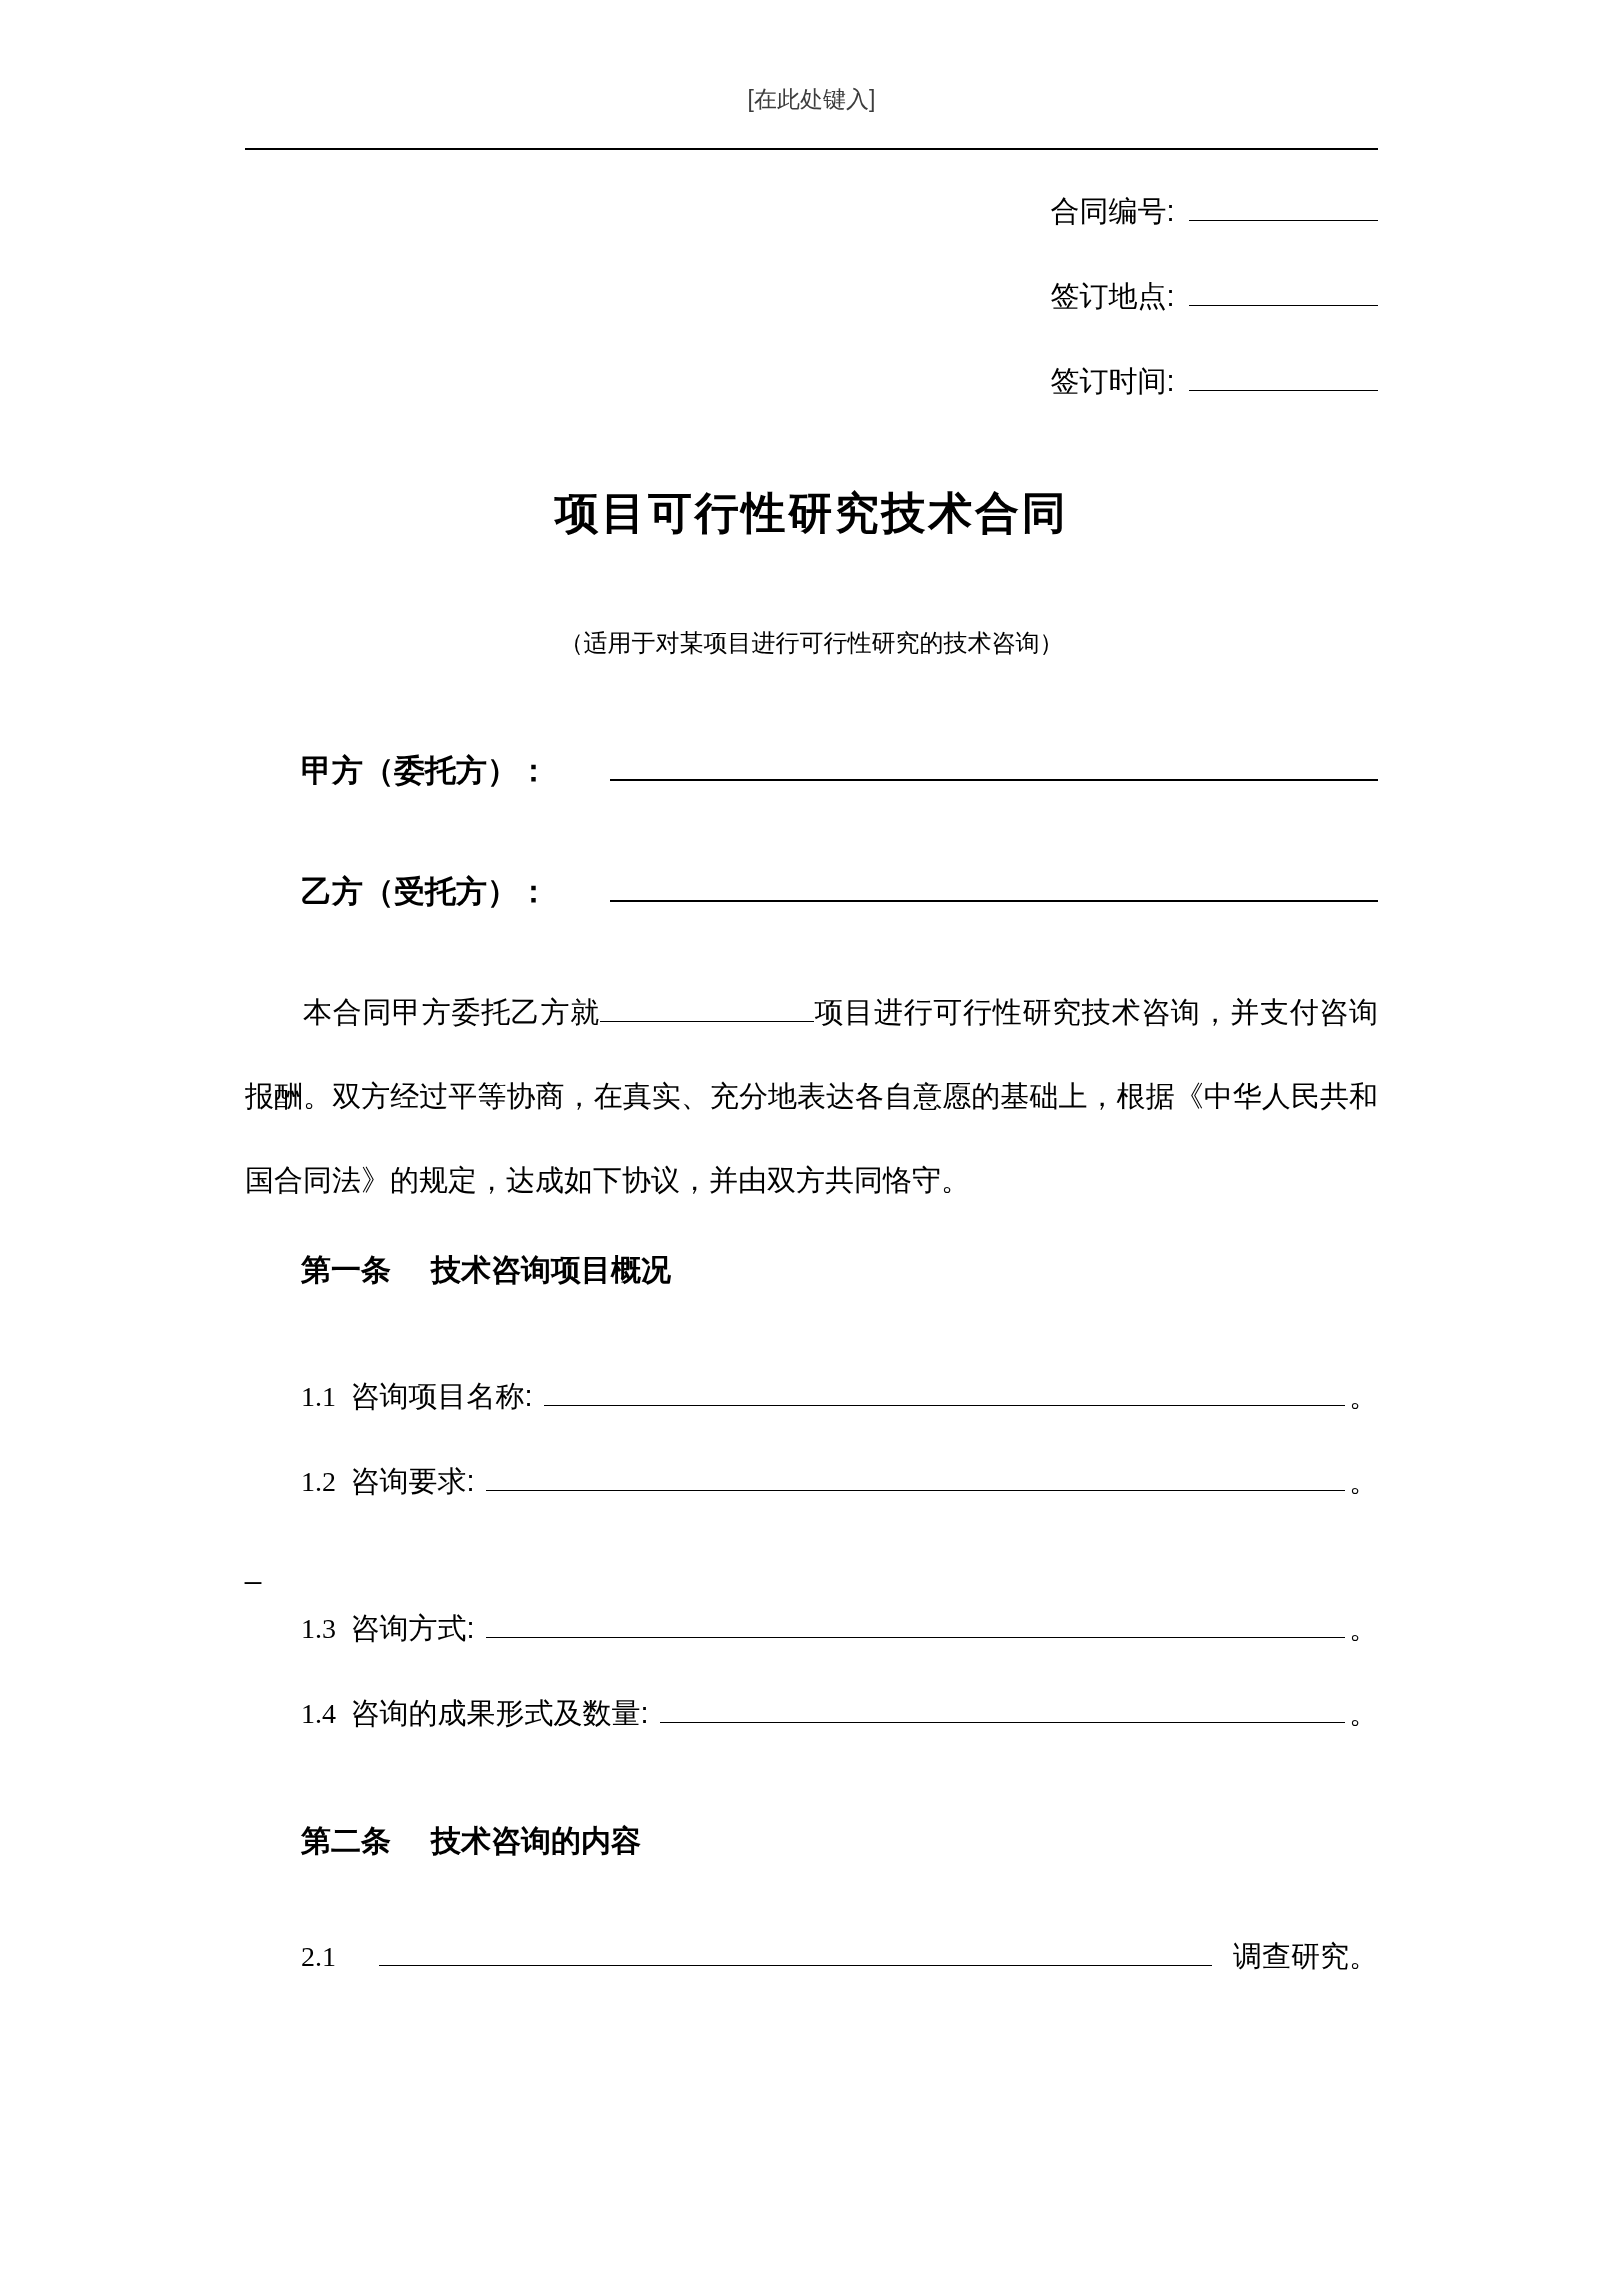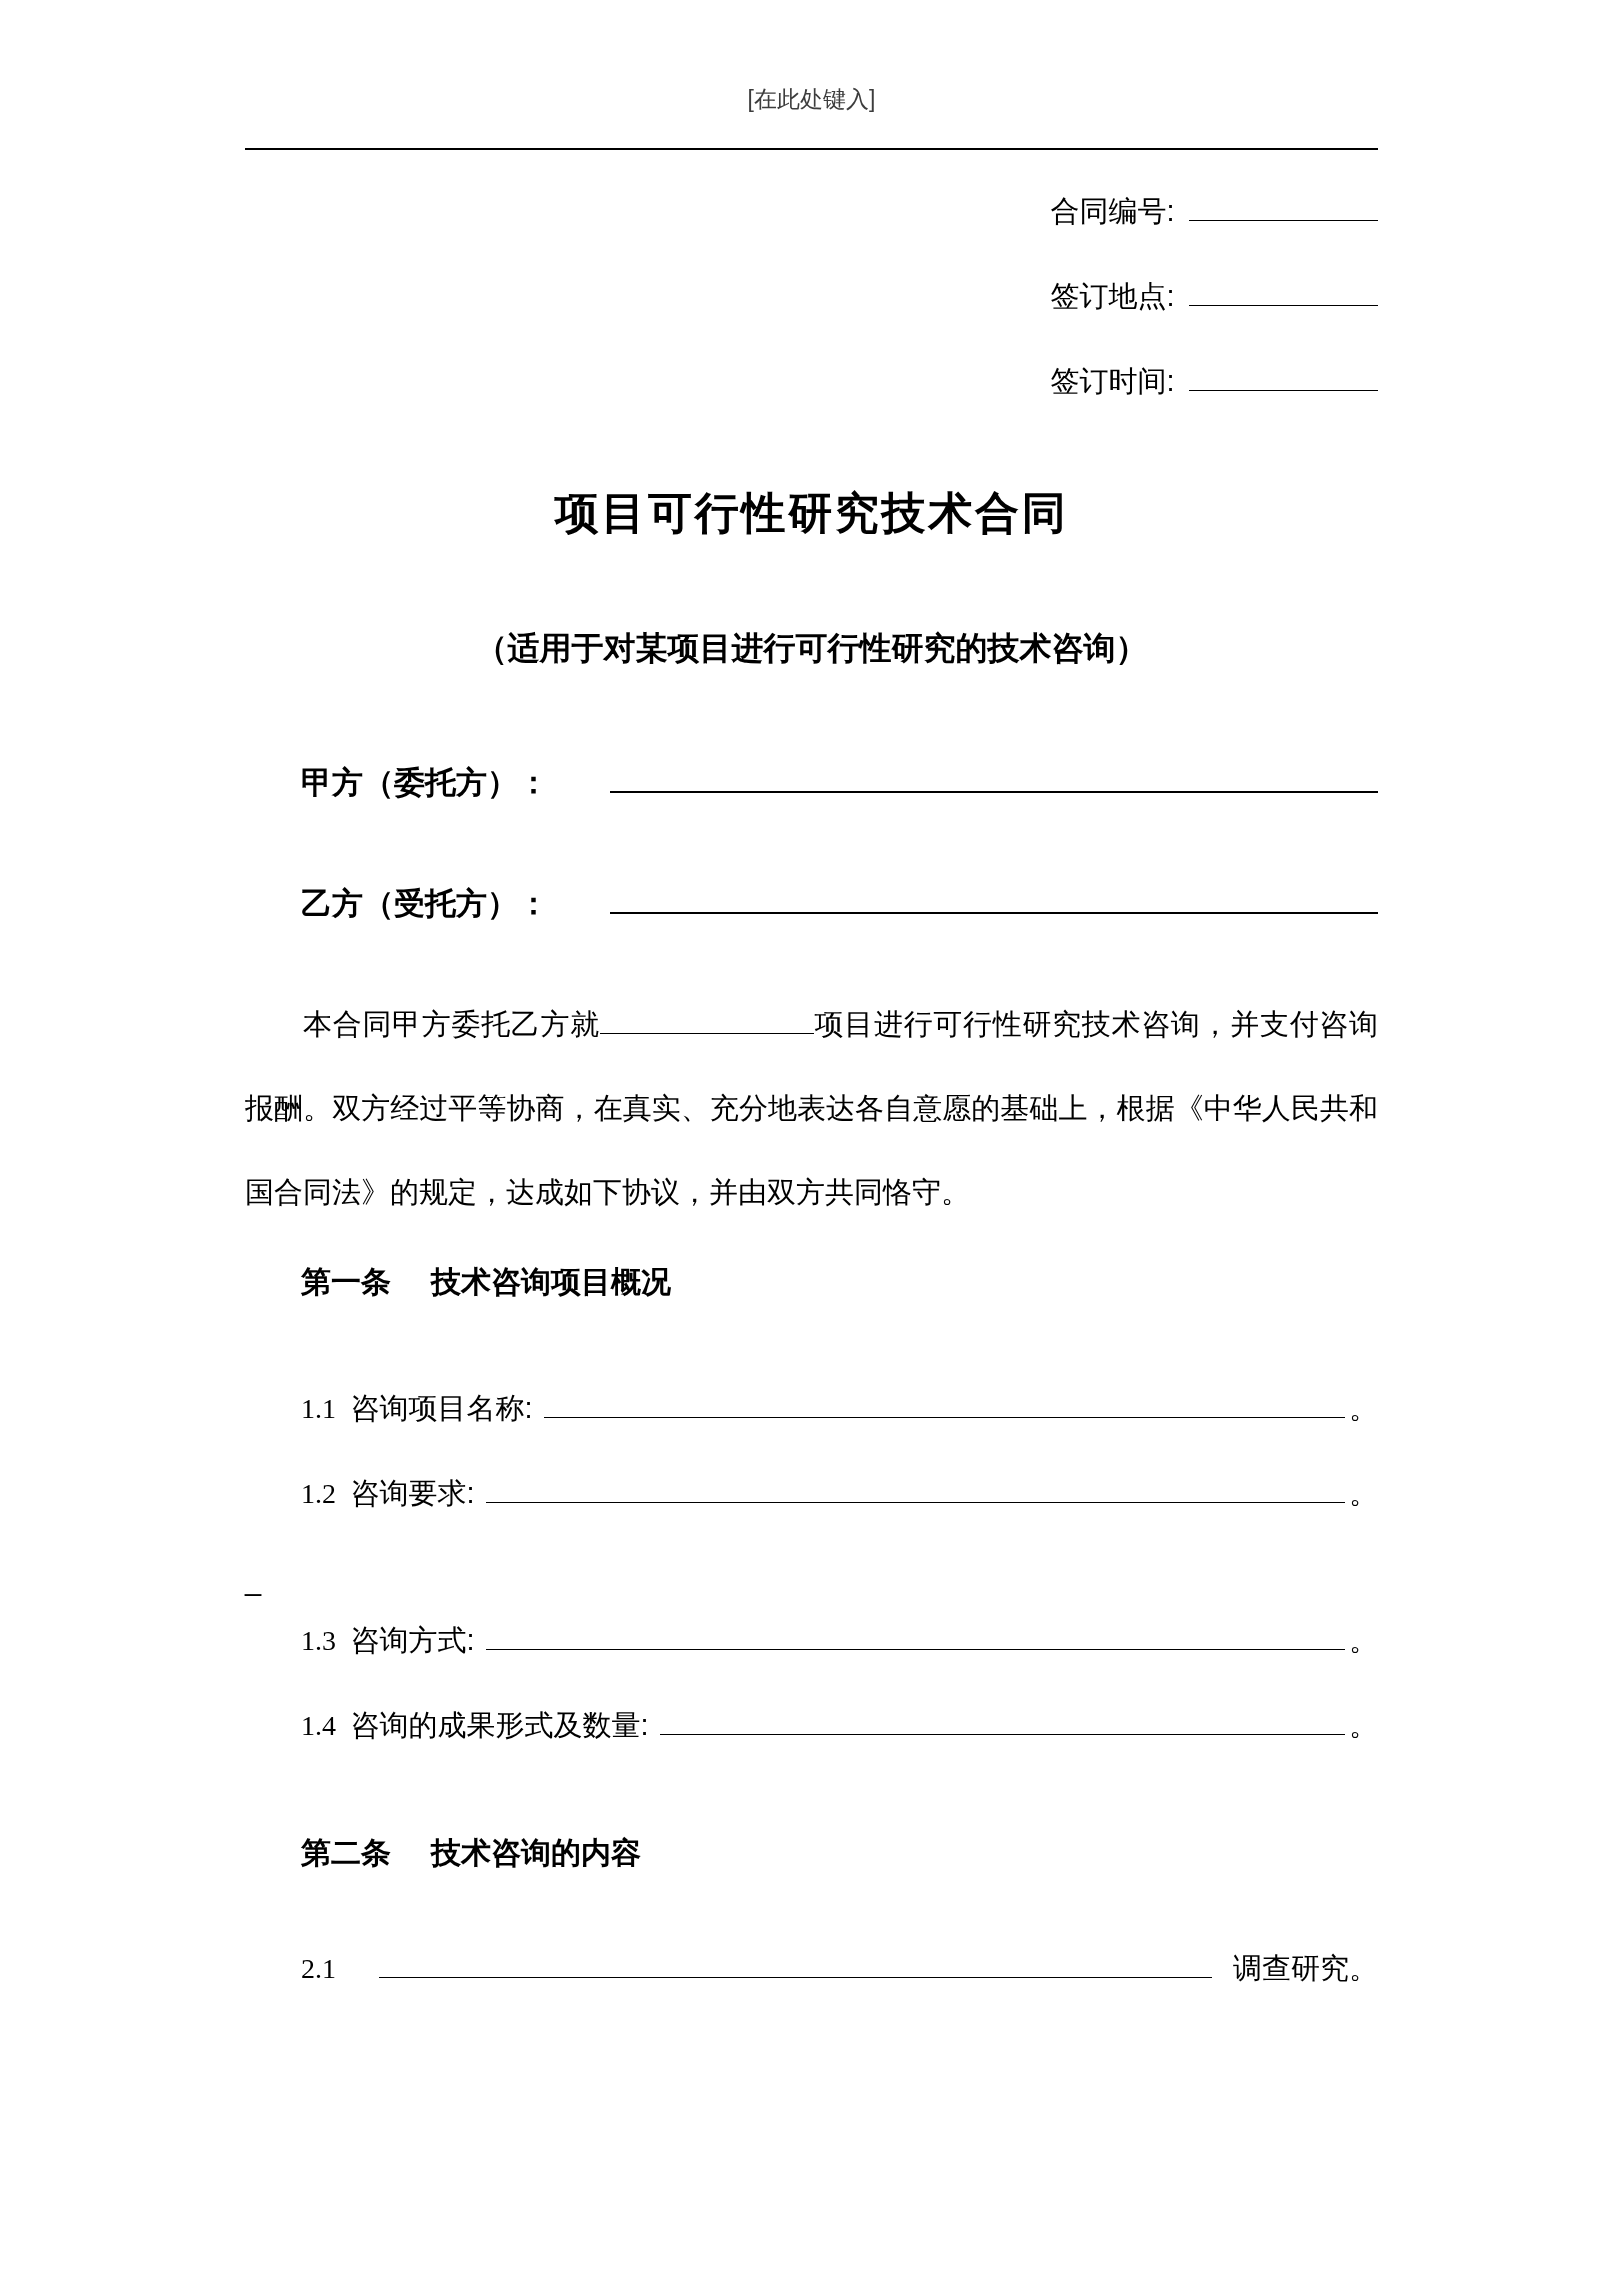--- a/index.html
+++ b/index.html
@@ -45,22 +45,21 @@
   .title {
     margin: 82px 0 0 0;
     text-align: center;
     font-size: 44px;
     font-weight: bold;
     letter-spacing: 2.7px;
   }
   .subtitle {
     margin-top: 84px;
     text-align: center;
-    font-size: 32px;
-    font-weight: bold;
+    font-size: 24px;
   }
 
   
   .party-row {
     display: flex;
     align-items: baseline;
     padding-left: 56px;
     font-size: 31px;
     font-weight: bold;
     height: 44px;

